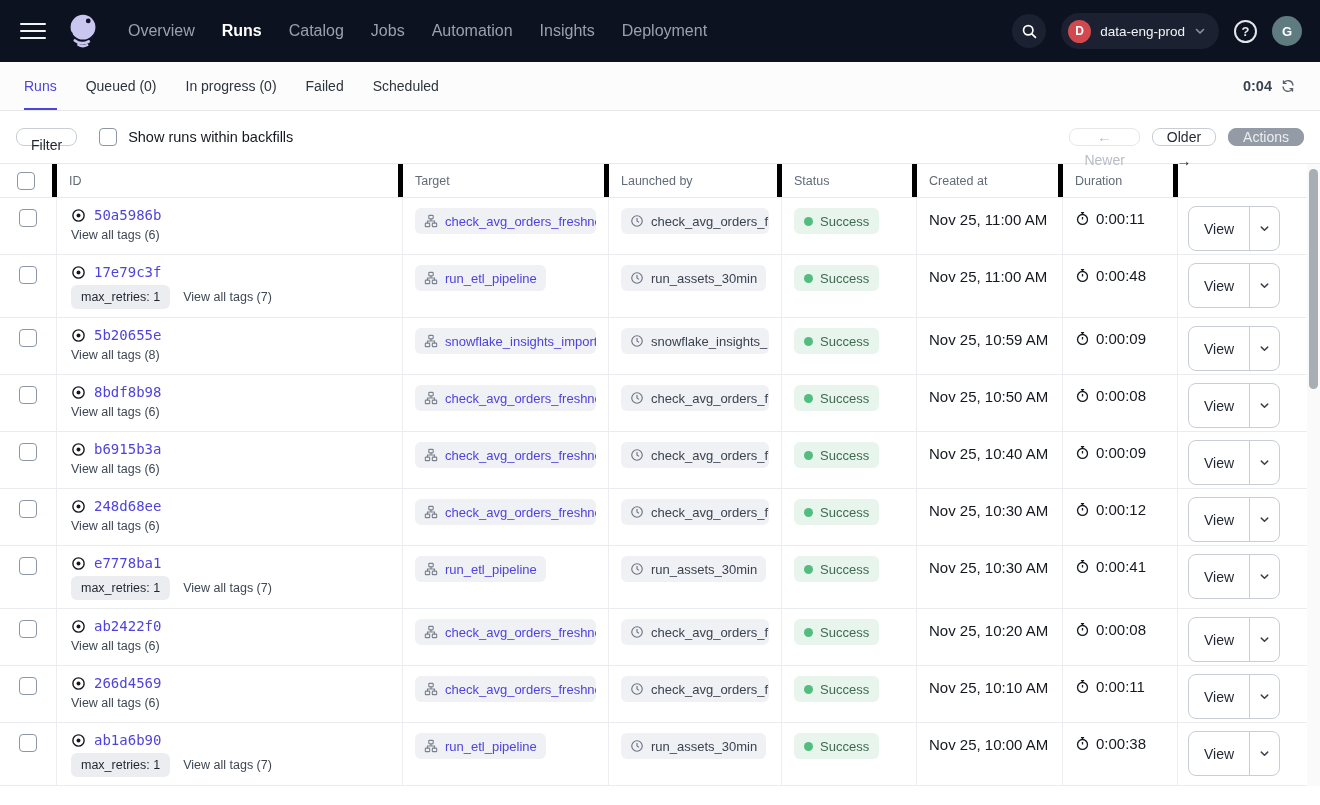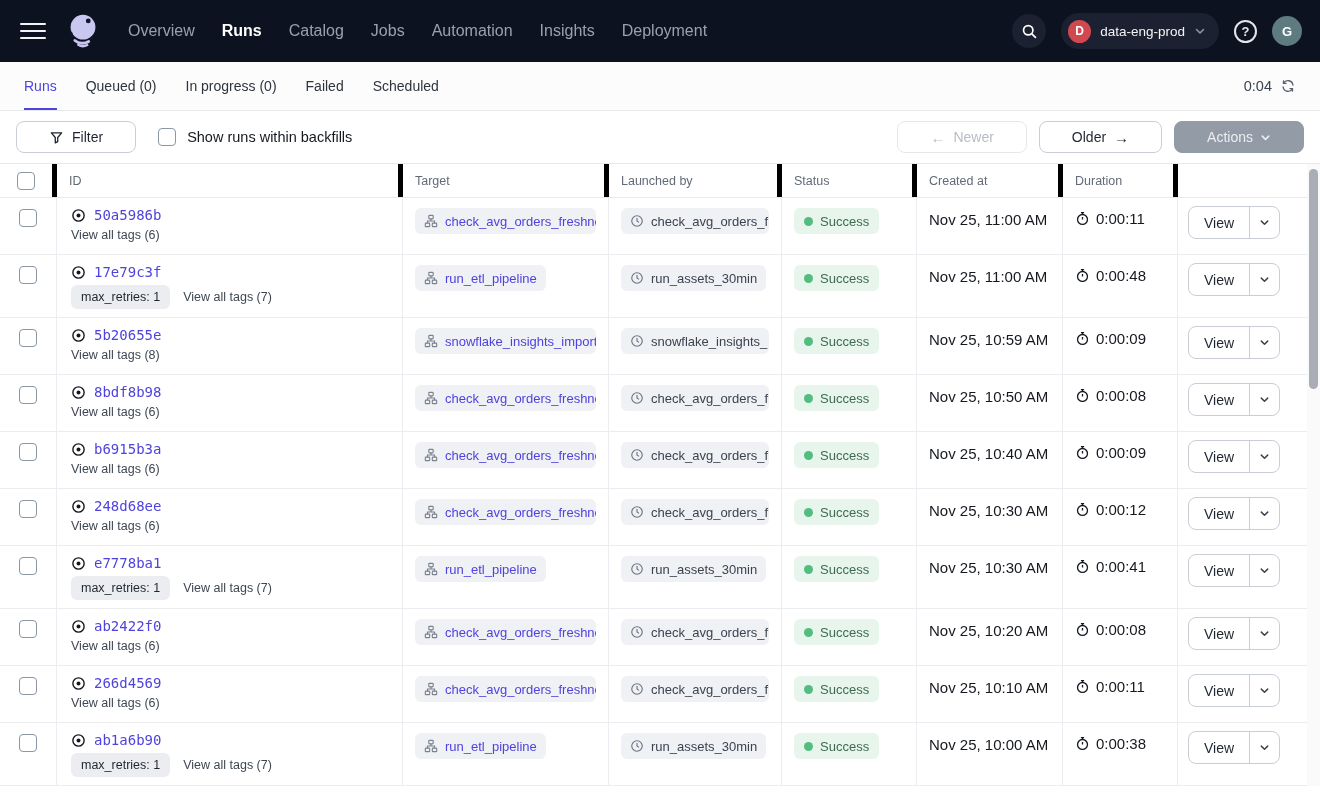--- a/index.html
+++ b/index.html
@@ -21,26 +21,26 @@
   .deploy-name { color:#F3F4F6; font-size:13.5px; font-weight:500; }
   .deploy-pill .chev { color:#8B93A0; display:flex; }
   .help-btn { width:23px; height:23px; border-radius:50%; border:2px solid #E4E6EA; color:#E4E6EA; font-size:13px; font-weight:700; display:flex; align-items:center; justify-content:center; cursor:pointer; }
   .avatar { width:30px; height:30px; border-radius:50%; background:#5E7B80; color:#fff; font-size:13px; font-weight:600; display:flex; align-items:center; justify-content:center; cursor:pointer; }
 
   
   .tabs-row { height:49px; background:#FCFCFD; border-bottom:1px solid #E7E9EC; display:flex; align-items:stretch; padding:0 24px; }
   .tabs { display:flex; gap:29px; }
   .tab { display:flex; align-items:center; font-size:14px; font-weight:500; color:#2E343C; border-bottom:2.5px solid transparent; cursor:pointer; padding-top:2px; }
   .tab.active { color:#4F43DD; border-bottom-color:#4F43DD; }
-  .tabs-right { margin-left:auto; display:flex; align-items:center; gap:8px; color:#3A4350; font-size:14.5px; }
+  .tabs-right { margin-left:auto; display:flex; align-items:center; gap:8px; color:#3A4350; font-size:14.5px;font-weight:bold; }
   .refresh-icon { display:flex; cursor:pointer; }
 
   
   .toolbar { height:53px; background:#fff; border-bottom:1px solid #E7E9EC; display:flex; align-items:center; padding:0 16px; }
-  .btn { height:32px; border-radius:8px; border:1px solid #C9CDD4; background:#fff; display:inline-flex; align-items:center; gap:8px; padding:0 32px; font-size:14px; color:#1F2630; font-family:inherit; cursor:pointer; white-space:nowrap; }
+  .btn { height:18px; border-radius:8px; border:1px solid #C9CDD4; background:#fff; display:inline-flex; align-items:center; gap:8px; padding:0 14px; font-size:14px; color:#1F2630; font-family:inherit; cursor:pointer; white-space:nowrap;flex-direction:column; }
   .btn .arrow { font-size:15px; line-height:1; }
   .btn.disabled { border-color:#E5E8EB; color:#B7BDC6; cursor:default; }
   .btn.actions { background:#939BA6; border-color:#939BA6; color:#ECEEF1; gap:7px; }
   .checkbox { width:18px; height:18px; border:1.5px solid #8D96A5; border-radius:4px; background:#fff; cursor:pointer; flex:none; }
   .backfills-wrap { display:flex; align-items:center; margin-left:22px; gap:11px; }
   .backfills-label { font-size:14.5px; color:#15191F; }
   .toolbar-right { margin-left:auto; display:flex; gap:12px; align-items:center; }
 
   
   .table-wrap { position:relative; width:1320px; }
@@ -67,21 +67,21 @@
   .pill .pill-icon { display:flex; flex:none; }
   .target-pill .pill-text { color:#4F43DD; }
   .launched-pill .pill-text { color:#3A4350; }
   .status-cell { padding:10px 12px 0; }
   .status-pill { background:#E7F5ED; border-radius:6px; height:26px; padding:0 10px; display:inline-flex; align-items:center; gap:7px; font-size:13px; color:#3E6A50; white-space:nowrap; }
   .dot { width:9px; height:9px; border-radius:50%; background:#53BD80; flex:none; }
   .created-cell { padding:13px 12px 0; font-size:15px; color:#15191F; }
   .duration-cell { padding:12px 12px 0; font-size:15px; color:#15191F; display:flex; align-items:flex-start; gap:6px; }
   .duration-cell .dur-icon { display:flex; margin-top:1px; }
   .actions-cell { padding:8px 0 0 10px; }
-  .view-group { display:inline-flex; height:33px; border:1px solid #C9CDD4; border-radius:8px; background:#fff; overflow:hidden; }
+  .view-group { display:inline-flex; height:45px; border:1px solid #C9CDD4; border-radius:8px; background:#fff; overflow:hidden; }
   .view-main { padding:0 15px; font-size:14px; color:#1F2630; background:none; border:none; border-right:1px solid #C9CDD4; font-family:inherit; cursor:pointer; }
   .view-caret { width:29px; display:flex; align-items:center; justify-content:center; background:none; border:none; cursor:pointer; color:#3A4350; }
 
   
   .scrollbar { position:absolute; top:0; right:0; bottom:0; width:13px; background:#FAFAFB; }
   .scroll-thumb { position:absolute; left:2px; right:2px; top:5px; height:220px; background:#A9ADB4; border-radius:5px; cursor:grab; }
 </style>
 </head>
 <body>
 

